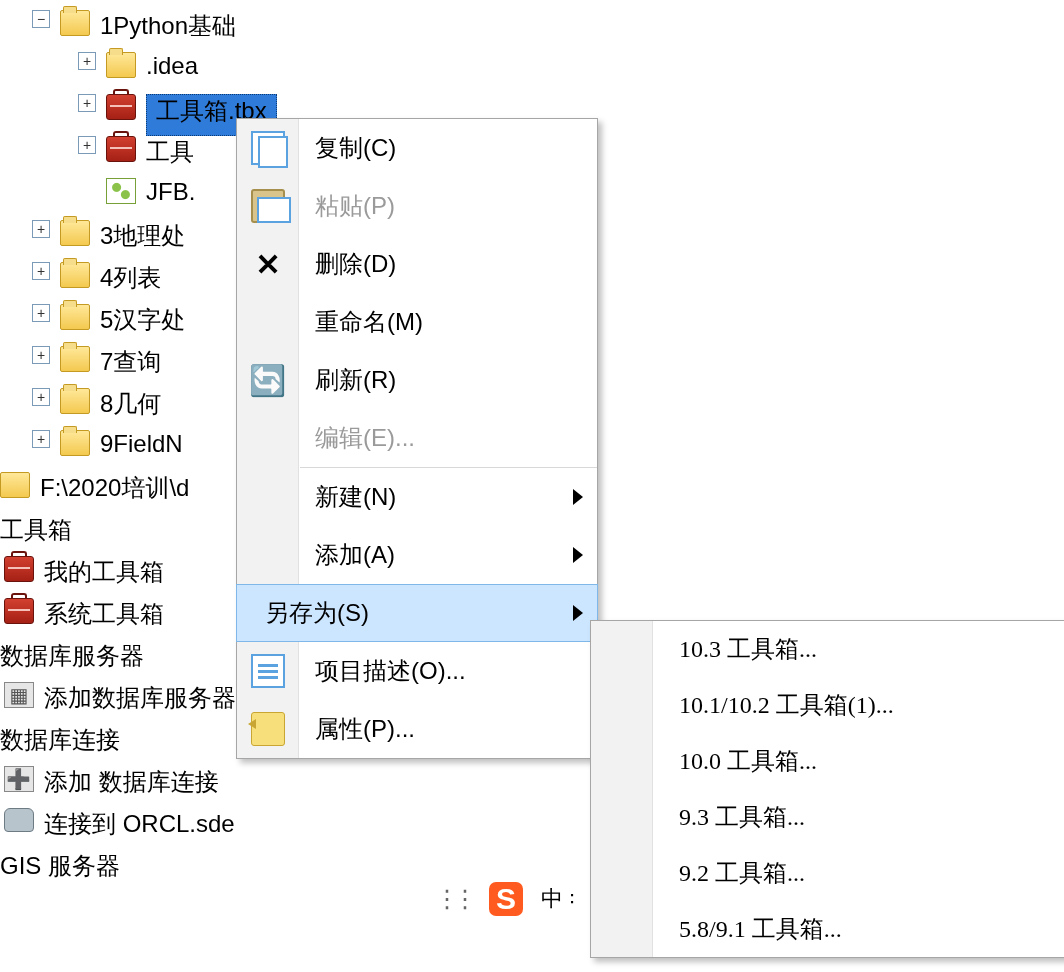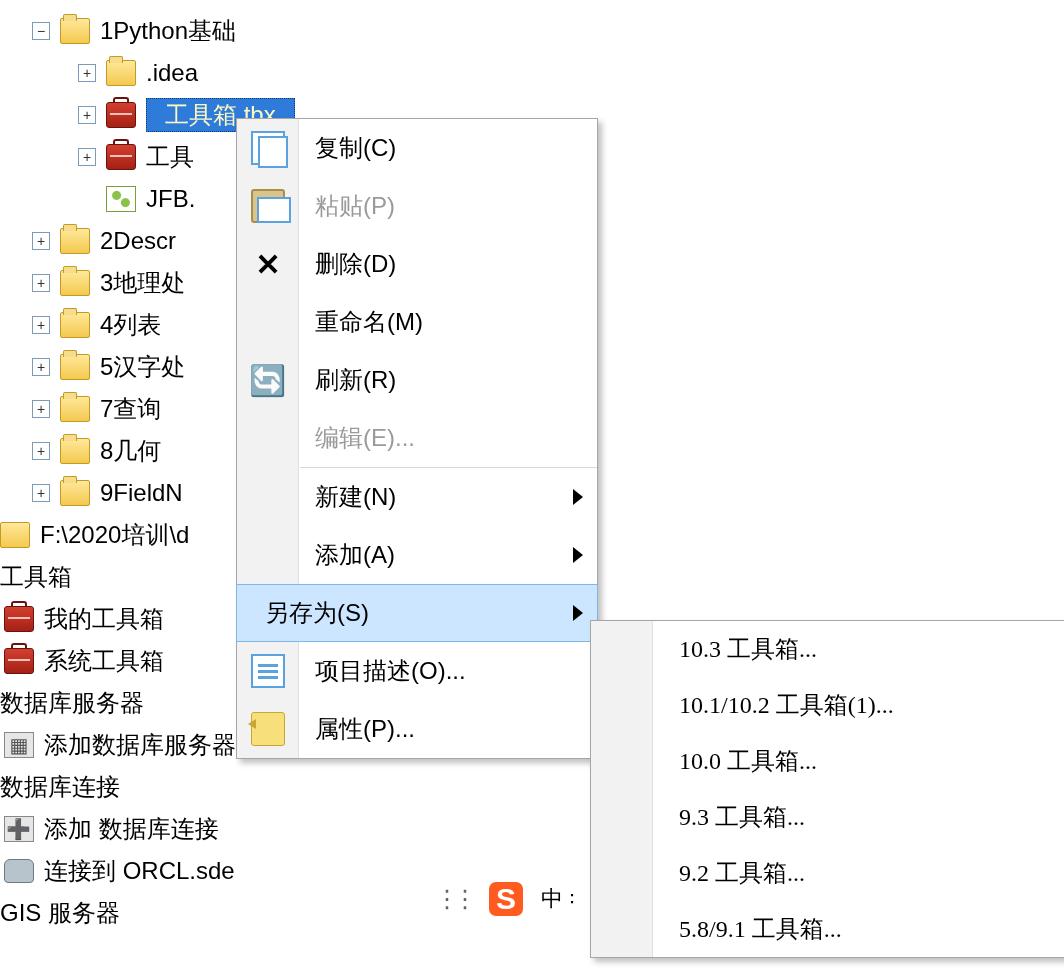--- a/index.html
+++ b/index.html
@@ -12,21 +12,20 @@
     width: 1064px;
     height: 972px;
     position: relative;
     overflow: hidden;
   }
 
   
   .tree { padding-top: 10px; }
   .tree-row {
     display: flex;
-    align-items: center;
     height: 42px;
     white-space: nowrap;
   }
   .indent { display: inline-block; }
   .toggle {
     width: 18px;
     height: 18px;
     border: 1.5px solid #7a9ab8;
     display: inline-flex;
     align-items: center;
@@ -119,23 +118,23 @@
   .db-add {
     background: #e6e6e6;
     border: 1px solid #888;
     display:flex; align-items:center; justify-content:center;
     font-size:20px; color:#555;
   }
 
   .label { }
   .selected .label {
     background: #2f7bd9;
-    color: #fef9c3;
+    color: #000000;
     border: 1px dotted #0a3a78;
-    padding: 0 18px;
+    padding: 0 9px;
   }
 
   
   .menu {
     position: absolute;
     background: #fff;
     border: 1px solid #a6a6a6;
     box-shadow: 4px 4px 6px rgba(0,0,0,.25);
   }
   .menu.main {
@@ -261,26 +260,20 @@
     <span class="indent" style="width:78px"></span>
     <span class="toggle empty"></span>
     <span class="icon model"></span>
     <span class="label">JFB.</span>
   </div>
 
   <div class="tree-row">
     <span class="indent" style="width:32px"></span>
     <span class="toggle plus"></span>
     <span class="icon folder"></span>
-    <span class="label">2Descr</span>
-  </div>
-  <div class="tree-row">
-    <span class="indent" style="width:32px"></span>
-    <span class="toggle plus"></span>
-    <span class="icon folder"></span>
     <span class="label">3地理处</span>
   </div>
   <div class="tree-row">
     <span class="indent" style="width:32px"></span>
     <span class="toggle plus"></span>
     <span class="icon folder"></span>
     <span class="label">4列表</span>
   </div>
   <div class="tree-row">
     <span class="indent" style="width:32px"></span>

